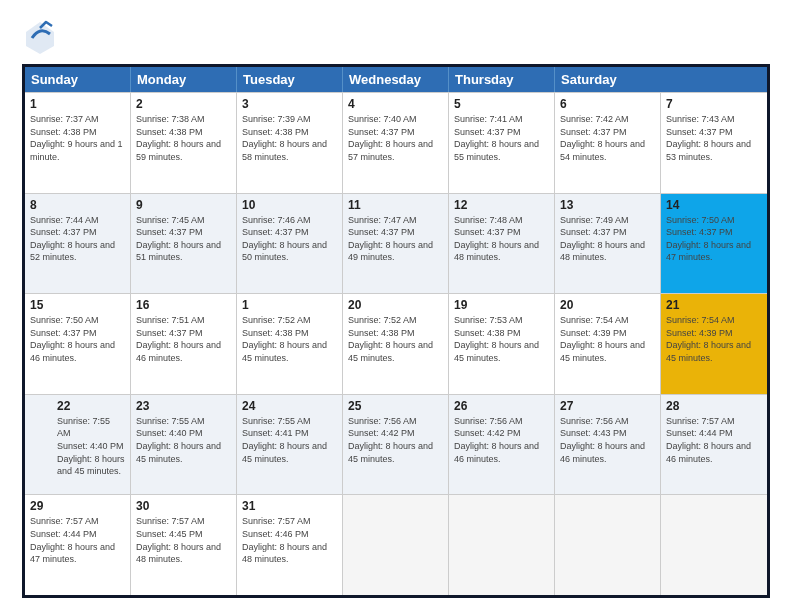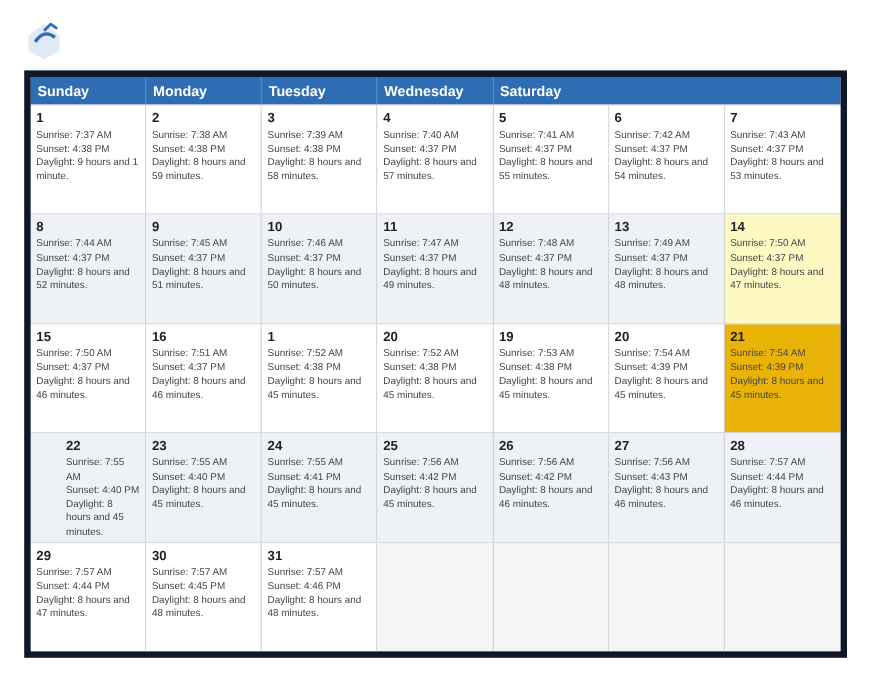--- a/index.html
+++ b/index.html
@@ -57,21 +57,21 @@
       line-height: 1.1;
     }
     .subtitle {
       font-size: 15px;
       color: #555;
     }
     .calendar {
       flex: 1;
       display: flex;
       flex-direction: column;
-      border: 6px solid #0f172a;
+      border: 3px solid #0f172a;
     }
     .cal-header-row {
       display: grid;
       grid-template-columns: repeat(7, 1fr);
       background: #2e6db4;
     }
     .cal-header-cell {
       color: #fff;
       font-size: 13px;
       font-weight: bold;
@@ -138,20 +138,21 @@
       <div class="subtitle"></div>
     </div>
   </div>
 
   <div class="calendar">
     <div class="cal-header-row">
     <div class="cal-header-cell">Sunday</div>
         <div class="cal-header-cell">Monday</div>
         <div class="cal-header-cell">Tuesday</div>
         <div class="cal-header-cell">Wednesday</div>
+        <div class="cal-header-cell">Thursday</div>
         <div class="cal-header-cell">Saturday</div>
       </div>
     <div class="cal-body">
     <div class="cal-week">
           <div class="cal-cell" style="background: rgb(255, 255, 255);">
             <span class="day-num">1</span>
             <div class="day-info">Sunrise: 7:37 AM<br>Sunset: 4:38 PM<br>Daylight: 9 hours and 1 minute.</div>
           </div>
           <div class="cal-cell" style="background: rgb(255, 255, 255);">
             <span class="day-num">2</span>
@@ -196,21 +197,21 @@
             <div class="day-info">Sunrise: 7:47 AM<br>Sunset: 4:37 PM<br>Daylight: 8 hours and 49 minutes.</div>
           </div>
           <div class="cal-cell" style="background: rgb(238, 242, 247);">
             <span class="day-num">12</span>
             <div class="day-info">Sunrise: 7:48 AM<br>Sunset: 4:37 PM<br>Daylight: 8 hours and 48 minutes.</div>
           </div>
           <div class="cal-cell" style="background: rgb(238, 242, 247);">
             <span class="day-num">13</span>
             <div class="day-info">Sunrise: 7:49 AM<br>Sunset: 4:37 PM<br>Daylight: 8 hours and 48 minutes.</div>
           </div>
-          <div class="cal-cell" style="background: #fef9c3;">
+          <div class="cal-cell" style="background: #0ea5e9;">
             <span class="day-num">14</span>
             <div class="day-info">Sunrise: 7:50 AM<br>Sunset: 4:37 PM<br>Daylight: 8 hours and 47 minutes.</div>
           </div>
         </div>
         <div class="cal-week">
           <div class="cal-cell" style="background: rgb(255, 255, 255);">
             <span class="day-num">15</span>
             <div class="day-info">Sunrise: 7:50 AM<br>Sunset: 4:37 PM<br>Daylight: 8 hours and 46 minutes.</div>
           </div>
           <div class="cal-cell" style="background: rgb(255, 255, 255);">

